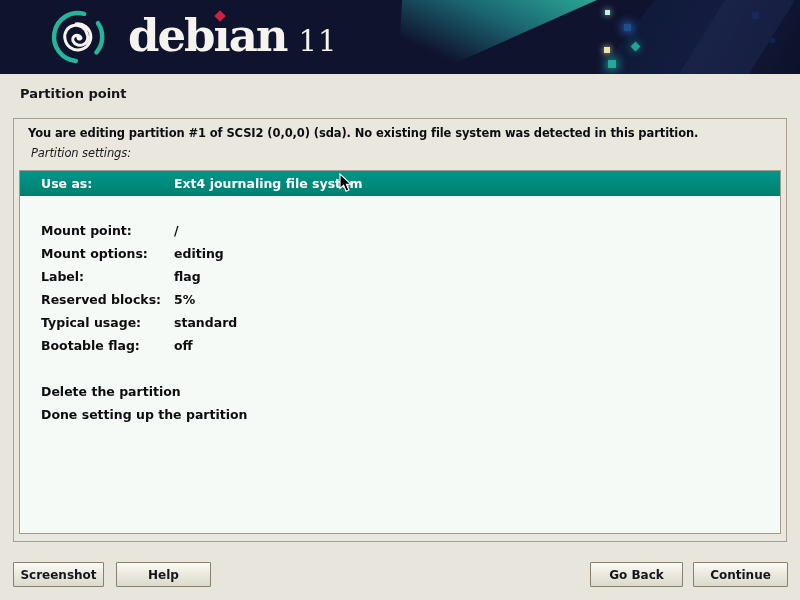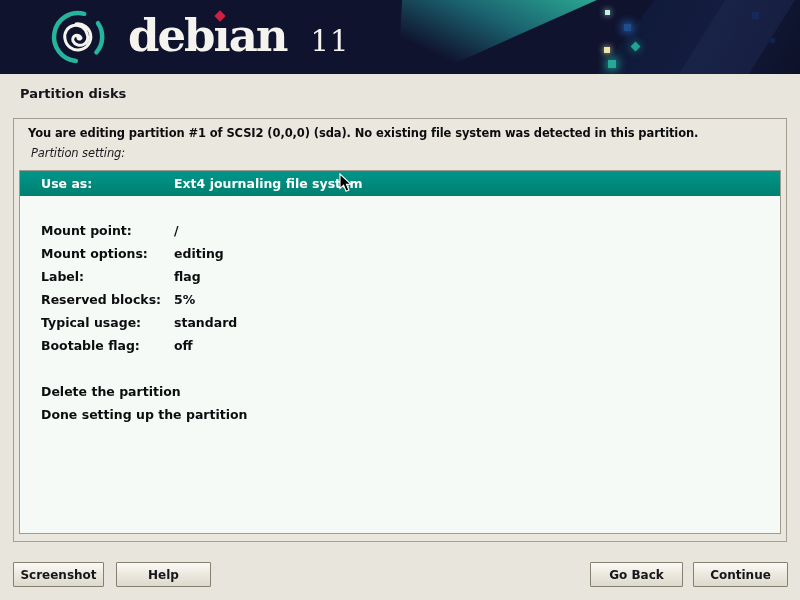--- a/index.html
+++ b/index.html
@@ -6,21 +6,21 @@
   body{width:800px;height:600px;font-family:"DejaVu Sans","Liberation Sans",sans-serif;}
   #screen{position:relative;width:800px;height:600px;background:#e8e6dc;overflow:hidden;}
 
   
   .banner{position:absolute;left:0;top:0;width:800px;height:74px;background:#10132e;overflow:hidden;padding-left:20px;}
   .logo-swirl{position:absolute;left:46px;top:4px;}
   .brand{position:absolute;left:128px;top:6px;height:60px;display:flex;align-items:baseline;color:#f4f3ee;}
   .brand-main{font-family:"DejaVu Serif","Liberation Serif",serif;font-weight:bold;font-size:45px;letter-spacing:-2px;line-height:60px;}
   .i-wrap{position:relative;}
   .diamond{position:absolute;left:2px;top:3px;width:8px;height:8px;transform:rotate(45deg);}
-  .brand-ver{font-family:"DejaVu Serif","Liberation Serif",serif;font-size:29px;margin-left:24px;letter-spacing:1px;}
+  .brand-ver{font-family:"DejaVu Serif","Liberation Serif",serif;font-size:29px;margin-left:12px;letter-spacing:1px;}
   .tri-teal{position:absolute;left:398px;top:0;width:205px;height:74px;
     background:linear-gradient(205deg,#2aa391 4%,#1b6470 40%,rgba(16,19,46,0) 78%);
     clip-path:polygon(2% 0,97% 0,16% 100%,0 100%);}
   .tri-dark{position:absolute;left:598px;top:0;width:202px;height:74px;
     background:linear-gradient(115deg,#0d1734 0%,#141d40 55%,#0d1128 100%);
     clip-path:polygon(28% 0,100% 0,100% 100%,0 100%);}
   .slash-dark{position:absolute;left:700px;top:-10px;width:70px;height:100px;background:rgba(29,40,78,0.55);transform:skewX(-32deg);}
   .sq{position:absolute;}
   .sq1{left:605px;top:10px;width:5px;height:5px;background:#c6efe8;box-shadow:0 0 6px #9fe8de;}
   .sq2{left:624px;top:24px;width:7px;height:7px;background:#1d4f8c;box-shadow:0 0 9px 2px rgba(45,115,205,.75);}
@@ -79,25 +79,25 @@
         <path d="M -2,-13 A 13,13 0 1,1 -13,2 A 9,9 0 1,1 9,-3 A 6,6 0 1,1 -5,4 A 3.5,3.5 0 1,1 3,1 A 1.5,1.5 0 1,1 0,0" stroke="#f4f3ee" stroke-width="3"></path>
       </g>
     </svg>
 
     <div class="brand">
       <span class="brand-main"><span>deb</span><span class="i-wrap"><span>ı</span><span class="diamond" id="diamond" style="background: rgb(206, 33, 66);"></span></span><span>an</span></span>
       <span class="brand-ver">11</span>
     </div>
   </div>
 
-  <div class="page-title">Partition disks</div>
+  <div class="page-title">Partition point</div>
 
   <div class="qframe">
     <div class="qinfo">You are editing partition #1 of SCSI2 (0,0,0) (sda). No existing file system was detected in this partition.</div>
-    <div class="qsub">Partition setting:</div>
+    <div class="qsub">Partition settings:</div>
   </div>
 
   <div class="listbox">
       <div class="lrow selected">
       <span class="lbl">Use as:</span>
       <span class="val">Ext4 journaling file system</span>
     </div>
       <div class="lrow empty">
       <span class="lbl"></span>
       <span class="val"></span>

